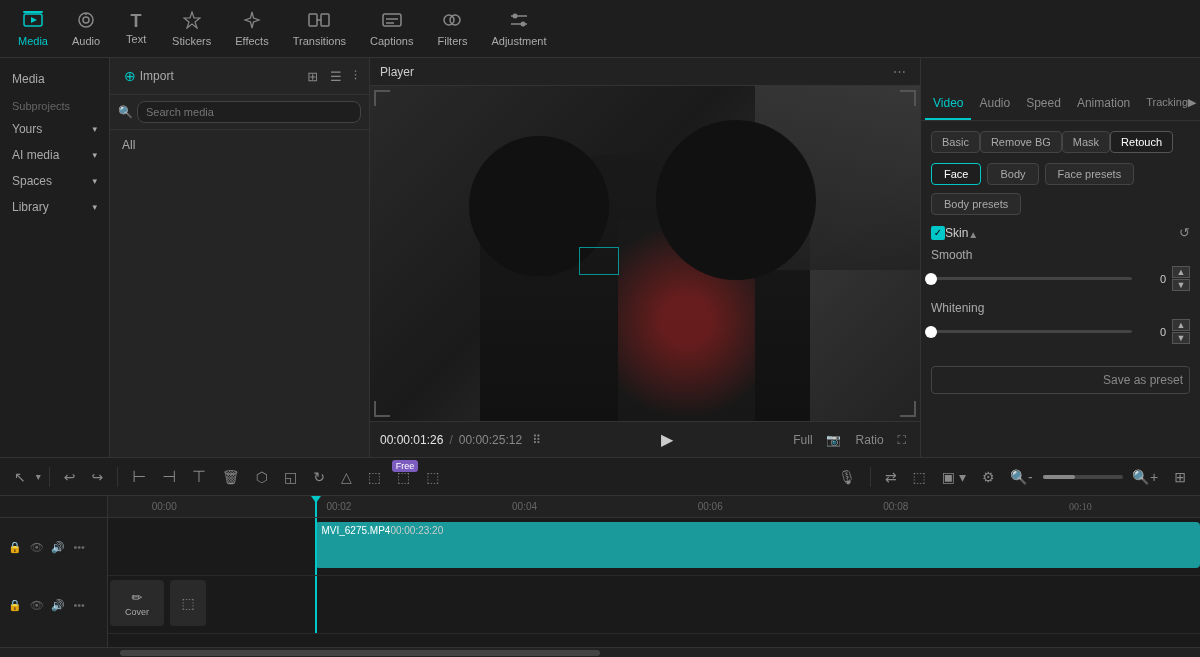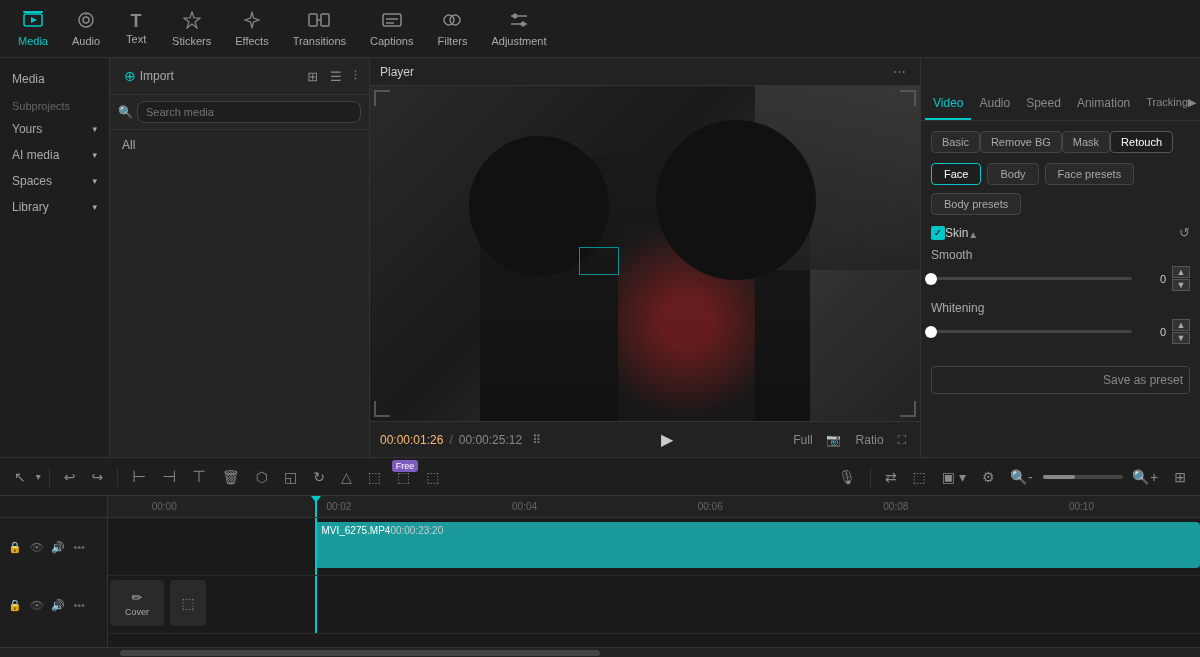--- a/index.html
+++ b/index.html
@@ -32,21 +32,21 @@
     .icon-btn { background: transparent; border: none; color: #888; cursor: pointer; padding: 2px 4px; font-size: 13px; border-radius: 3px; }
     .all-label { padding: 8px 12px; color: #aaa; font-size: 12px; }
     .media-content { flex: 1; }
 
     
     .player-area { flex: 1; background: #1a1a1a; display: flex; flex-direction: column; position: relative; }
     .player-header { display: flex; align-items: center; justify-content: space-between; padding: 4px 10px; background: #222; border-bottom: 1px solid #333; }
     .player-title { color: #ccc; font-size: 12px; }
     .player-video { flex: 1; background: #111; display: flex; align-items: center; justify-content: center; position: relative; overflow: hidden; }
     .player-controls { display: flex; align-items: center; justify-content: space-between; padding: 4px 10px; background: #222; border-top: 1px solid #333; height: 36px; }
-    .time-display { color: #fdba74; font-size: 12px; cursor: pointer; }
+    .time-display { color: #e5e5e5; font-size: 12px; cursor: pointer; }
     .time-divider { color: #666; margin: 0 4px; }
     .time-total { color: #888; font-size: 12px; }
     .control-btns { display: flex; align-items: center; gap: 8px; }
     .play-btn { background: transparent; border: none; color: #ccc; cursor: pointer; font-size: 16px; }
     .player-right-controls { display: flex; align-items: center; gap: 6px; }
     .ctrl-icon { background: transparent; border: none; color: #888; cursor: pointer; font-size: 12px; padding: 2px 4px; }
 
     
     .right-panel { width: 280px; background: #222; border-left: 1px solid #333; flex-shrink: 0; display: flex; flex-direction: column; }
     .right-panel-tabs { display: flex; align-items: flex-start; border-bottom: 1px solid #333; padding: 0 4px; overflow: hidden; margin-top: 30px; }
@@ -478,21 +478,21 @@
         </div>
         <div style="position:absolute;left:37%;display:flex;flex-direction:column;align-items:flex-end;">
           <span style="color:#666;font-size:10px;">00:04</span>
         </div>
         <div style="position:absolute;left:54%;display:flex;flex-direction:column;align-items:center;">
           <span style="color:#666;font-size:10px;">00:06</span>
         </div>
         <div style="position:absolute;left:71%;display:flex;flex-direction:column;align-items:center;">
           <span style="color:#666;font-size:10px;">00:08</span>
         </div>
-        <div style="position:absolute;left:88%;display:flex;flex-direction:column;align-items:center;">
+        <div style="position:absolute;left:88%;display:flex;flex-direction:column;align-items:center;font-family:Liberation Serif, serif;">
           <span style="color:#666;font-size:10px;">00:10</span>
         </div>
 
         <div style="position:absolute;left:19%;top:0;bottom:0;width:2px;background:#00c8c8;z-index:10;">
           <div style="width:0;height:0;border-left:5px solid transparent;border-right:5px solid transparent;border-top:7px solid #00c8c8;position:absolute;top:0;left:50%;transform:translateX(-50%);"></div>
         </div>
       </div>
 
       <div style="height:58px;position:relative;background:#1a1a1a;border-bottom:1px solid #2a2a2a;">
 

